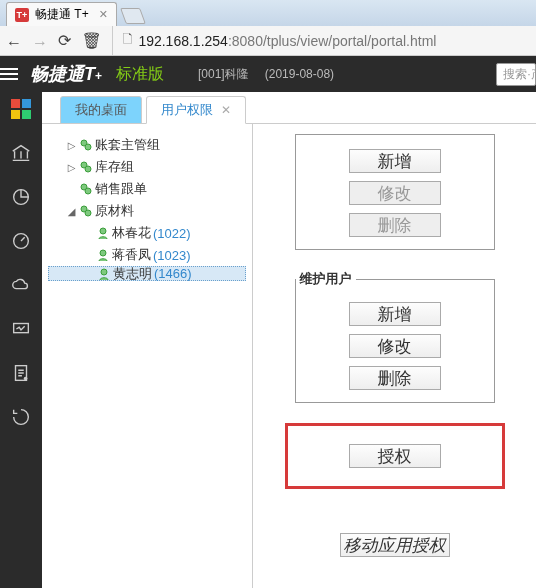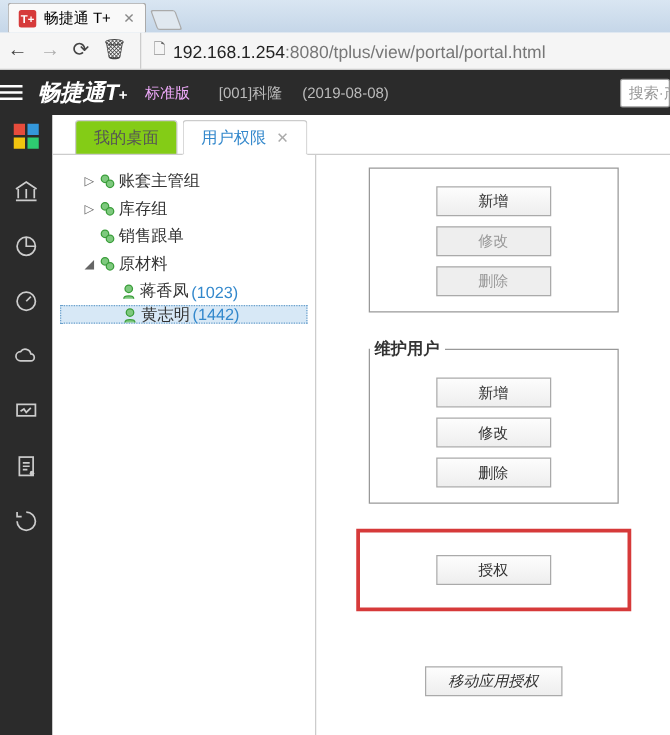--- a/index.html
+++ b/index.html
@@ -19,56 +19,56 @@
   .url-bar .icon { font-size: 12px; color: #666; }
   .url-ip { color: #222; }
   .url-rest { color: #777; }
   
   
   .app-header { height: 36px; background: #2b2b2b; display: flex; align-items: center; padding: 0 0; gap: 12px; color: #fff; }
   .hamburger { display: flex; flex-direction: column; gap: 3px; }
   .hamburger span { width: 18px; height: 2px; background: #fff; }
   .brand { font-size: 18px; font-weight: bold; font-style: italic; display: flex; align-items: baseline; }
   .brand .plus { font-size: 12px; vertical-align: super; font-style: normal; }
-  .edition { font-size: 12px; color: #f0abfc; margin-left: 2px; }
-  .org-date { font-size: 12px; color: #bbb; margin-left: 11px; }
+  .edition { font-size: 16px; color: #84cc16; margin-left: 2px; }
+  .org-date { font-size: 12px; color: #bbb; margin-left: 22px; }
   .search-box { margin-left: auto; background: #fff; border: 1px solid #999; border-radius: 2px; padding: 2px 6px; font-size: 12px; color: #999; width: 40px; overflow: hidden; white-space: nowrap; }
   
   
   .main { display: flex; height: 496px; }
   .sidebar { width: 42px; background: #2b2b2b; display: flex; flex-direction: column; align-items: center; padding-top: 6px; gap: 22px; }
   .sidebar-icon { width: 22px; height: 22px; display: flex; align-items: center; justify-content: center; color: #ccc; }
   .sidebar-icon svg { width: 22px; height: 22px; stroke: #ccc; fill: none; stroke-width: 1.5; }
   .grid-icon { width: 20px; height: 20px; display: grid; grid-template-columns: 1fr 1fr; grid-template-rows: 1fr 1fr; gap: 2px; }
   .grid-icon span:nth-child(1){background:#e74c3c;} .grid-icon span:nth-child(2){background:#3498db;}
   .grid-icon span:nth-child(3){background:#f1c40f;} .grid-icon span:nth-child(4){background:#2ecc71;}
   
   .content { flex: 1; background: #fff; display: flex; flex-direction: column; }
   .tabstrip { height: 32px; border-bottom: 1px solid #ccc; display: flex; align-items: flex-end; padding-left: 18px; gap: 4px; }
   .app-tab { height: 28px; border: 1px solid #ccc; border-bottom-color: #fff; border-radius: 3px 3px 0 0; padding: 0 14px; display: flex; align-items: center; font-size: 13px; color: #555; position: relative; background: #fff; }
-  .app-tab.inactive { border-bottom-color: #ccc; background: #84cc16; bottom: -1px; }
+  .app-tab.inactive { border-bottom-color: #ccc; background: #7dd3fc; bottom: -1px; }
   .app-tab.active { color: #3388cc; z-index: 1; margin-bottom: -1px; }
   .app-tab .close { margin-left: 8px; color: #aaa; font-size: 12px; }
   
   .panels { flex: 1; display: flex; }
   .tree-panel { width: 210px; padding: 10px 6px; font-size: 13px; color: #333; }
   .tree-row { display: flex; align-items: center; height: 22px; gap: 2px; padding-left: 2px; }
   .indent-1 { padding-left: 18px; }
   .indent-2 { padding-left: 48px; }
   .toggle { width: 11px; height: 11px; display: inline-flex; align-items: center; justify-content: center; font-size: 10px; color: #666; }
   .node-icon { width: 14px; height: 14px; }
   .node-icon.group svg circle { fill:#7ec97e; stroke:#3a9d3a; }
   .node-icon.user svg circle { fill:#7ec97e; stroke:#3a9d3a; }
   .uid { color: #3388cc; }
   .tree-row.selected { background: #d7e8f6; border: 1px dotted #6aa0cc; height: 15px; }
   
   .right-panel { flex: 1; border-left: 1px solid #ccc; padding: 10px 0 10px 0; display: flex; flex-direction: column; align-items: center; gap: 20px; }
   fieldset { border: 1px solid #999; width: 200px; padding: 14px 0 12px 0; display: flex; flex-direction: column; align-items: center; gap: 8px; }
   legend { font-size: 13px; color: #333; padding: 0 4px; font-weight: bold; }
-  .btn { width: 92px; height: 24px; border: 1px solid #aaa; background: linear-gradient(#fdfdfd,#eee); font-size: 12px; color: #333; cursor: pointer; text-align: center; }
+  .btn { width: 92px; height: 24px; border: 1px solid #aaa; background: linear-gradient(#fdfdfd,#eee); font-size: 17px; color: #333; cursor: pointer; text-align: center; }
   .btn:disabled { color: #999; background: #eee; }
   .highlight-box { border: 3px solid #d63a3a; width: 220px; padding: 18px 0; display: flex; justify-content: center; }
   .btn.standalone { width: 92px; }
   .btn.wide { width: 110px; margin-top: 24px; font-style: italic; }
 </style>
 </head>
 <body>
 
 <div class="browser-tabs">
   <div class="tab">
@@ -203,30 +203,38 @@
                   <circle cx="5" cy="5" r="3"></circle>
                   <circle cx="9" cy="9" r="3"></circle>
                 </svg></span>
             <span>原材料</span>
           </div>
           <div class="tree-row indent-2">
             <span class="node-icon user"><svg viewBox="0 0 14 14">
                   <circle cx="7" cy="5" r="3"></circle>
                   <path d="M3 13c0-3 8-3 8 0" fill="#7ec97e" stroke="#3a9d3a"></path>
                 </svg></span>
+            <span>林春花</span>
+              <span class="uid">(1022)</span>
+          </div>
+          <div class="tree-row indent-2">
+            <span class="node-icon user"><svg viewBox="0 0 14 14">
+                  <circle cx="7" cy="5" r="3"></circle>
+                  <path d="M3 13c0-3 8-3 8 0" fill="#7ec97e" stroke="#3a9d3a"></path>
+                </svg></span>
             <span>蒋香凤</span>
               <span class="uid">(1023)</span>
           </div>
           <div class="tree-row indent-2 selected">
             <span class="node-icon user"><svg viewBox="0 0 14 14">
                   <circle cx="7" cy="5" r="3"></circle>
                   <path d="M3 13c0-3 8-3 8 0" fill="#7ec97e" stroke="#3a9d3a"></path>
                 </svg></span>
             <span>黄志明</span>
-              <span class="uid">(1442)</span>
+              <span class="uid">(1466)</span>
           </div>
         </div>
       </div>
 
       <div class="right-panel">
         <fieldset>
           <button class="btn">新增</button>
           <button class="btn" disabled="">修改</button>
           <button class="btn" disabled="">删除</button>
         </fieldset>

